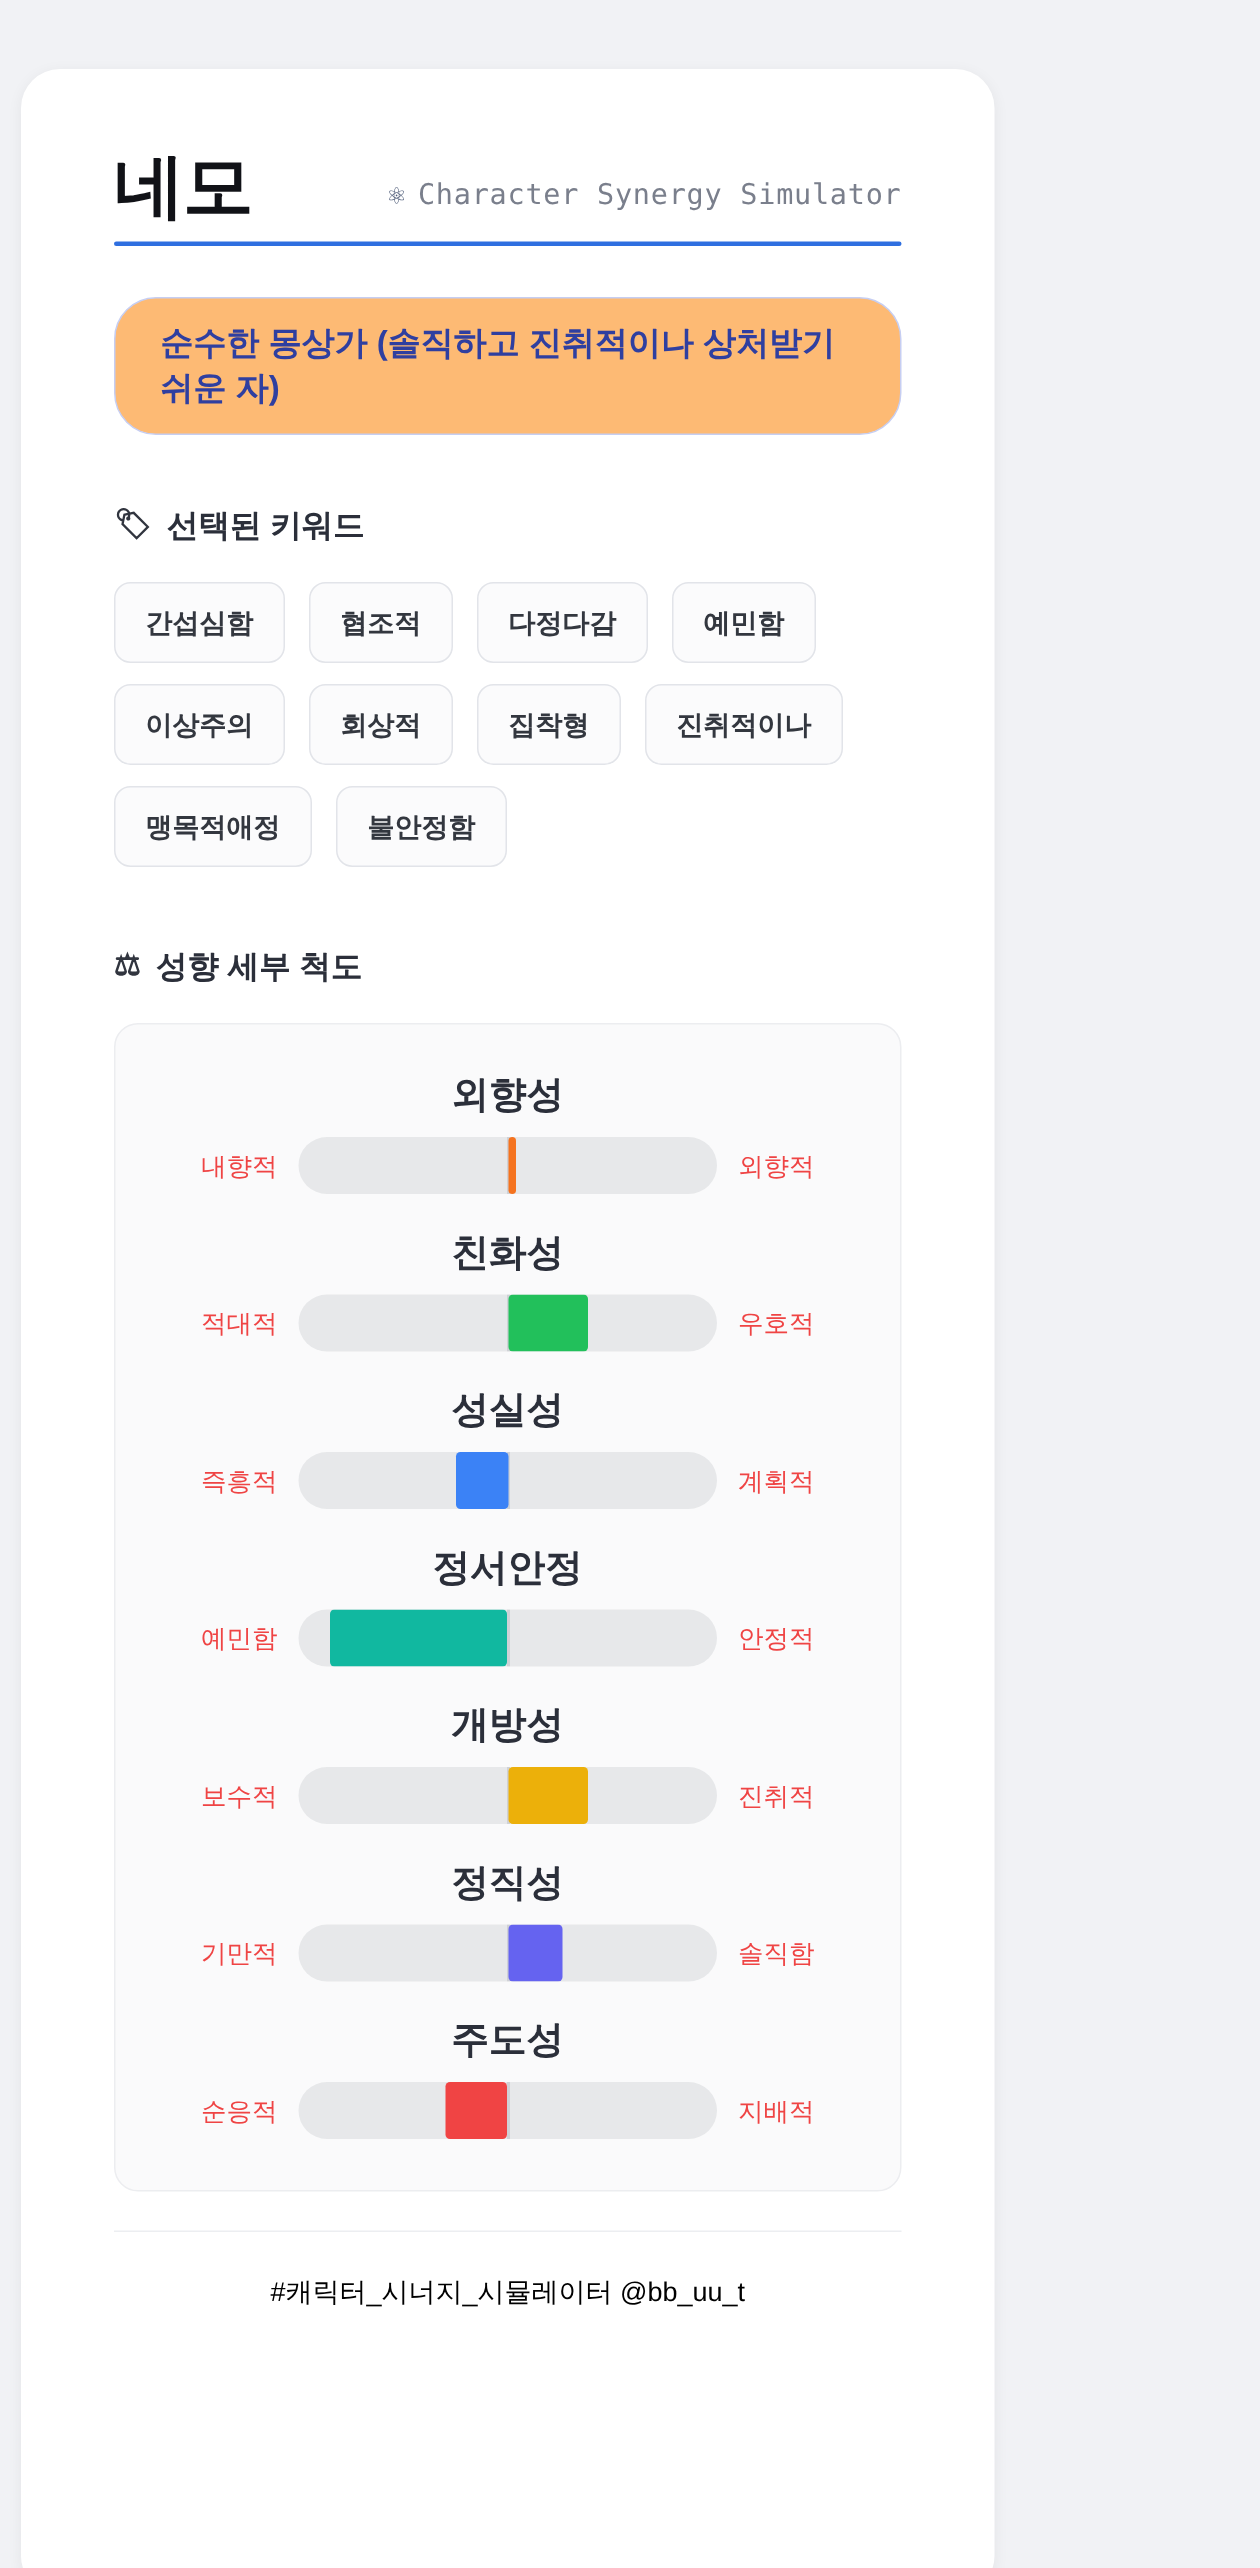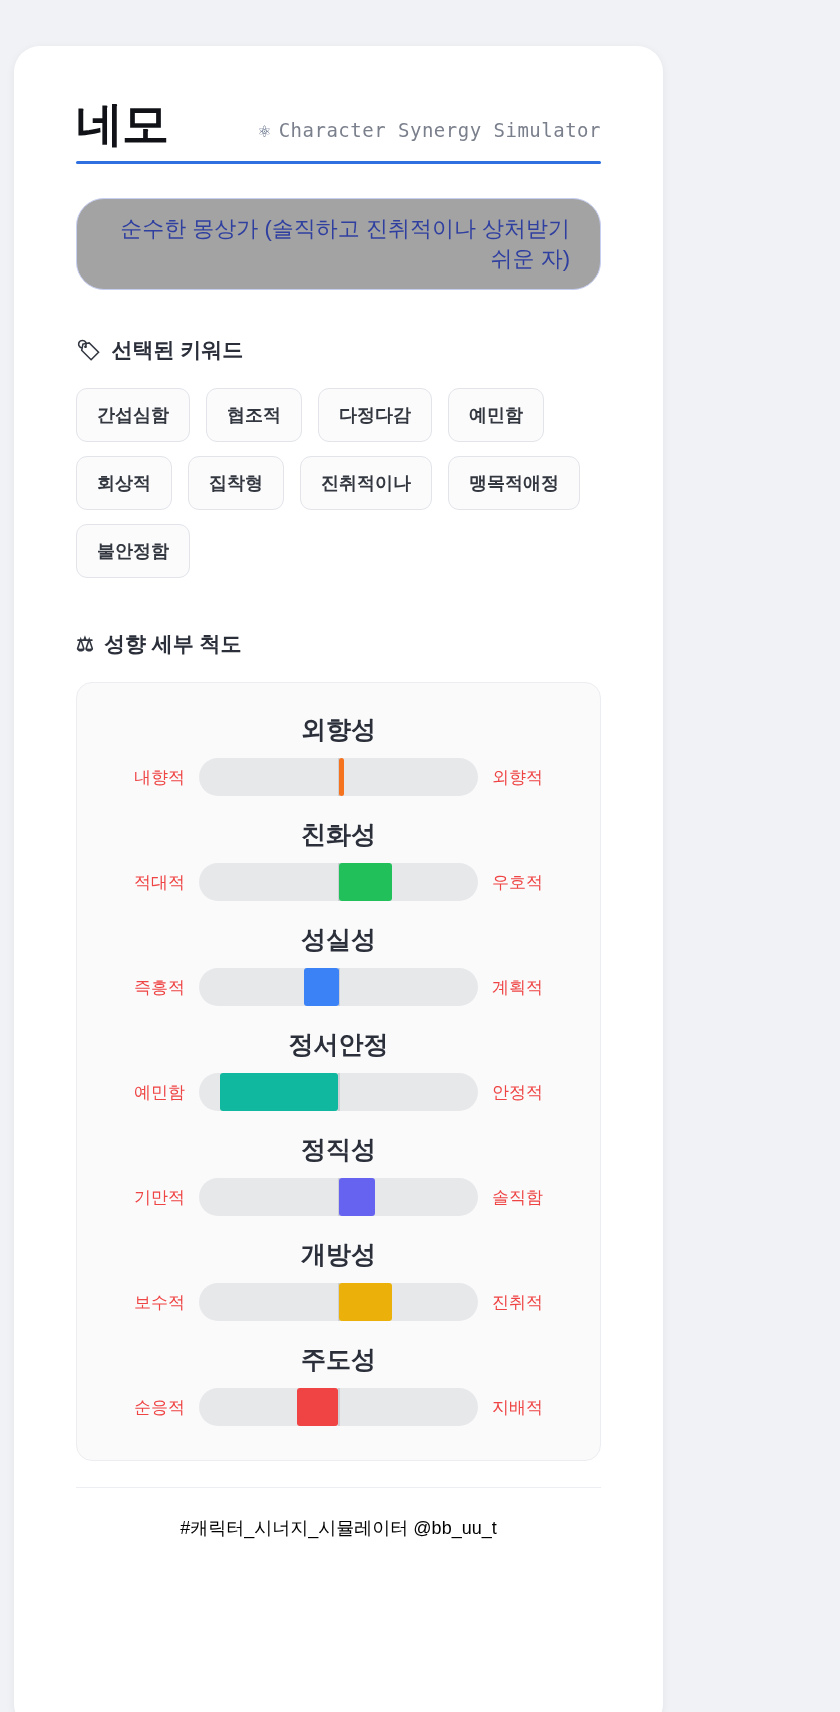--- a/index.html
+++ b/index.html
@@ -58,29 +58,28 @@
     height: 3px;
     background: #2f6fe0;
     border-radius: 2px;
     margin-bottom: 34px;
   }
 
   
   .archetype {
     display: inline-block;
     align-self: flex-start;
-    background: #a3a3a3;
+    background: #fdba74;
     border: 1.5px solid #c6cef2;
     border-radius: 28px;
     padding: 15px 30px;
     font-size: 22px;
-    font-weight: normal;
+    font-weight: bold;
     color: #2f3fa0;
     margin-bottom: 46px;
-    text-align: right;
   }
 
   
   .section-head {
     display: flex;
     align-items: center;
     gap: 10px;
     font-size: 21px;
     font-weight: bold;
     color: #2b2f3a;
@@ -189,20 +188,21 @@
     <div class="section-head">
       <span class="sicon">🏷</span>
       <span>선택된 키워드</span>
     </div>
 
     <div class="keywords">
       <span class="kw">간섭심함</span>
       <span class="kw">협조적</span>
       <span class="kw">다정다감</span>
       <span class="kw">예민함</span>
+      <span class="kw">이상주의</span>
       <span class="kw">회상적</span>
       <span class="kw">집착형</span>
       <span class="kw">진취적이나</span>
       <span class="kw">맹목적애정</span>
       <span class="kw">불안정함</span>
     </div>
 
     <div class="section-head">
       <span class="sicon">⚖</span>
       <span>성향 세부 척도</span>
@@ -251,40 +251,40 @@
           <div class="pole left">예민함</div>
           <div class="bar">
             <div class="center-mark"></div>
             <div class="fill" style="background: rgb(17, 184, 160); width: 42.5%; left: 7.5%;"></div>
           </div>
           <div class="pole right">안정적</div>
         </div>
       </div>
 
       <div class="trait">
+        <div class="trait-name">개방성</div>
+        <div class="trait-row">
+          <div class="pole left">보수적</div>
+          <div class="bar">
+            <div class="center-mark"></div>
+            <div class="fill" style="background: rgb(236, 176, 10); left: 50%; width: 19%;"></div>
+          </div>
+          <div class="pole right">진취적</div>
+        </div>
+      </div>
+
+      <div class="trait">
         <div class="trait-name">정직성</div>
         <div class="trait-row">
           <div class="pole left">기만적</div>
           <div class="bar">
             <div class="center-mark"></div>
             <div class="fill" style="background: rgb(101, 99, 240); left: 50%; width: 13%;"></div>
           </div>
           <div class="pole right">솔직함</div>
-        </div>
-      </div>
-
-      <div class="trait">
-        <div class="trait-name">개방성</div>
-        <div class="trait-row">
-          <div class="pole left">보수적</div>
-          <div class="bar">
-            <div class="center-mark"></div>
-            <div class="fill" style="background: rgb(236, 176, 10); left: 50%; width: 19%;"></div>
-          </div>
-          <div class="pole right">진취적</div>
         </div>
       </div>
 
       <div class="trait">
         <div class="trait-name">주도성</div>
         <div class="trait-row">
           <div class="pole left">순응적</div>
           <div class="bar">
             <div class="center-mark"></div>
             <div class="fill" style="background: rgb(240, 68, 68); width: 15%; left: 35%;"></div>

